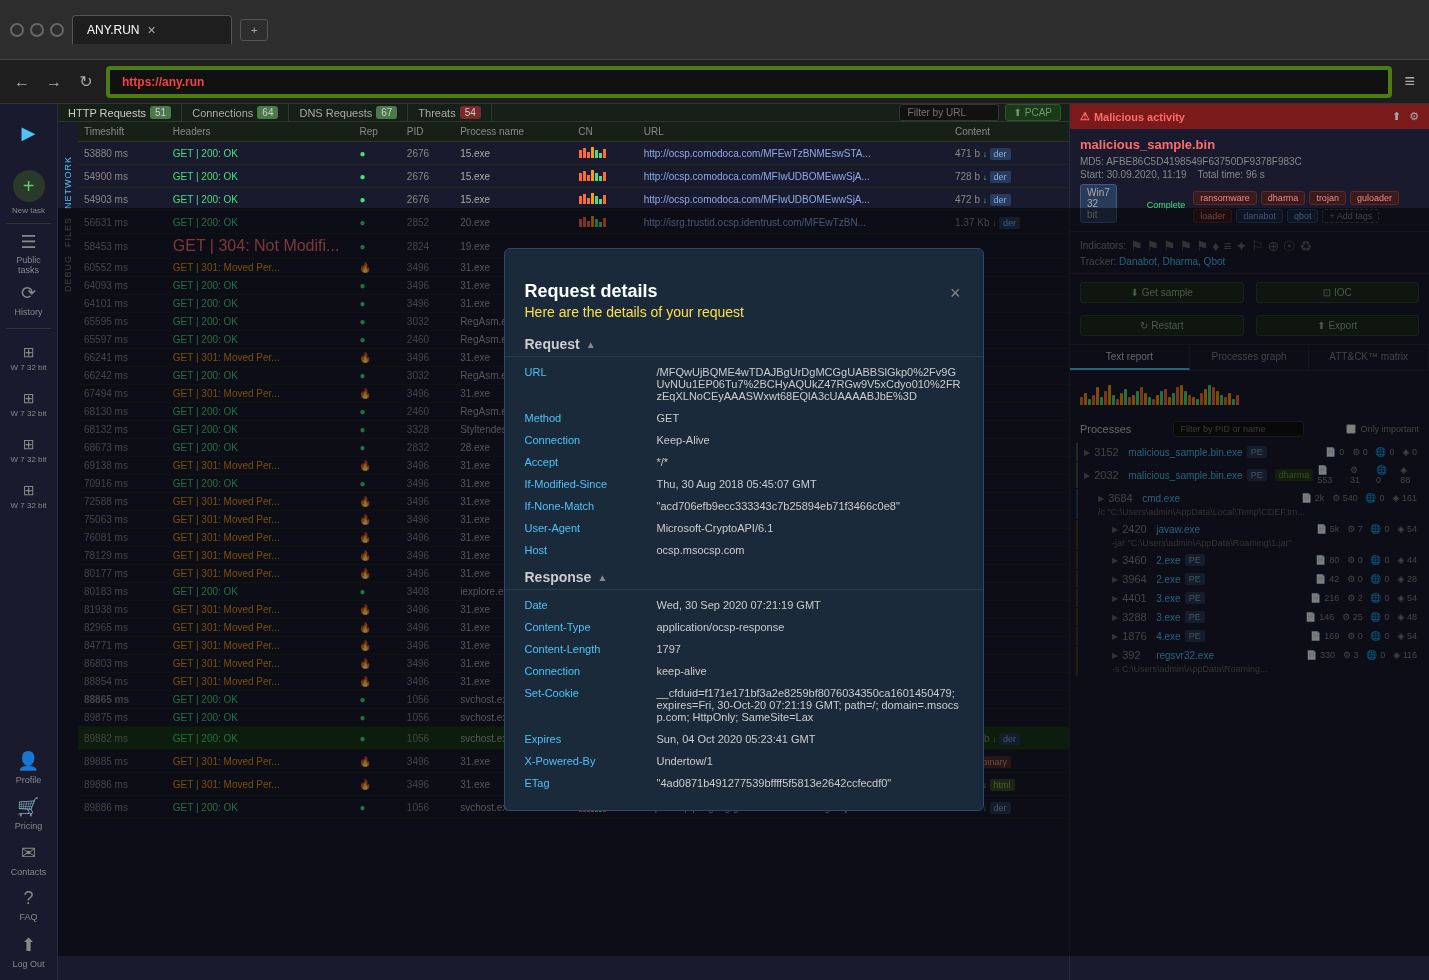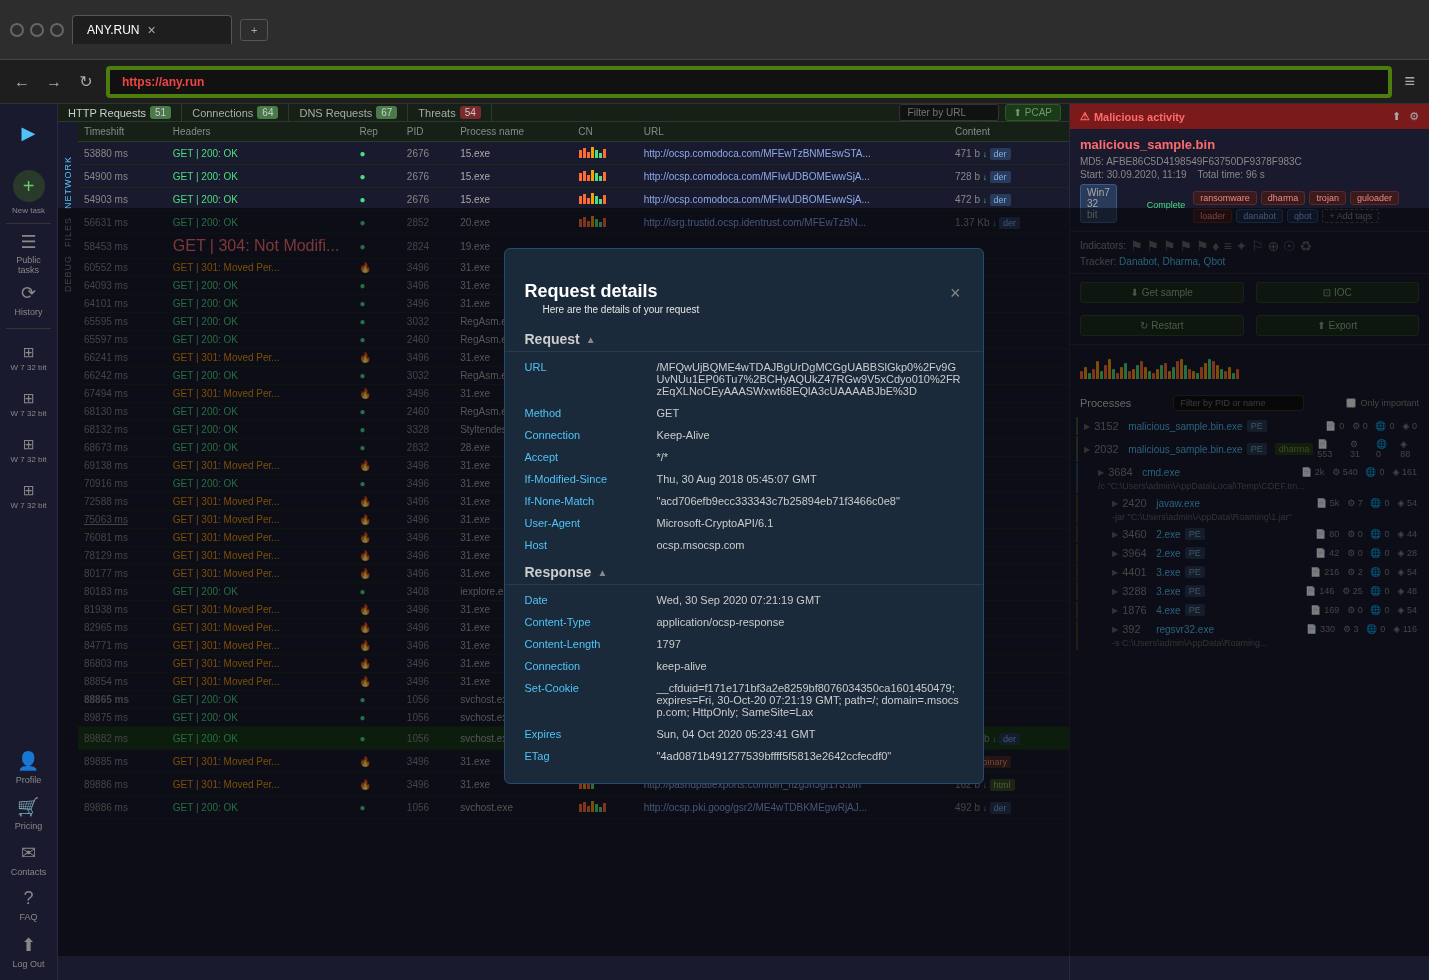--- a/index.html
+++ b/index.html
@@ -103,21 +103,21 @@
     .vertical-label { writing-mode: vertical-rl; transform: rotate(180deg); color: #888; font-size: 9px; letter-spacing: 1px; padding: 4px 2px; cursor: pointer; }
     .vertical-label.active { color: #4fc3f7; }
     .network-content { display: flex; flex: 1; overflow: hidden; }
     .table-panel { flex: 1; display: flex; flex-direction: column; overflow: hidden; }
 
     
     .modal-overlay { position: absolute; top: 104px; left: 58px; right: 0; bottom: 24px; background: rgba(0,0,0,0.5); z-index: 100; display: flex; align-items: flex-start; justify-content: center; padding-top: 40px; }
     .modal { background: #1a2a3a; border: 1px solid #2a4a6a; border-radius: 6px; width: 480px; max-height: 680px; overflow-y: auto; }
     .modal-header { padding: 32px 20px 8px; display: flex; align-items: flex-start; justify-content: space-between; }
     .modal-title { color: #fff; font-size: 18px; font-weight: bold; }
-    .modal-subtitle { color: #e5e5e5; font-size: 10px; margin-top: 2px; margin-left: 18px; }
+    .modal-subtitle { color: #fde047; font-size: 14px; margin-top: 2px; }
     .modal-close { color: #888; cursor: pointer; font-size: 18px; padding: 2px; }
     .modal-section-title { color: #ccc; font-size: 14px; font-weight: bold; padding: 8px 20px 4px; border-bottom: 1px solid #2a3a4a; margin-bottom: 4px; display: flex; align-items: center; gap: 6px; }
     .chevron { color: #888; font-size: 10px; }
     .modal-row { display: flex; padding: 5px 20px; gap: 12px; }
     .modal-key { color: #4fc3f7; font-size: 11px; min-width: 120px; }
     .modal-val { color: #ccc; font-size: 11px; word-break: break-all; }
 
     
     ::-webkit-scrollbar { width: 6px; height: 6px; }
     ::-webkit-scrollbar-track { background: #1a1a2e; }
@@ -477,21 +477,21 @@
     <td style="color:#888;">72588 ms</td>
     <td><span class="method-redirect">GET | 301: Moved Per...</span></td>
     <td><span class="fire-icon">🔥</span></td>
     <td style="color:#888;">3496</td>
     <td style="color:#aaa;max-width:80px;overflow:hidden;text-overflow:ellipsis;">31.exe</td>
     <td></td>
     <td style="max-width:200px;"></td>
     <td> </td>
   </tr>
                 <tr>
-    <td style="color:#888;text-decoration:underline;">75063 ms</td>
+    <td style="color:#888;">75063 ms</td>
     <td><span class="method-redirect">GET | 301: Moved Per...</span></td>
     <td><span class="fire-icon">🔥</span></td>
     <td style="color:#888;">3496</td>
     <td style="color:#aaa;max-width:80px;overflow:hidden;text-overflow:ellipsis;">31.exe</td>
     <td></td>
     <td style="max-width:200px;"></td>
     <td> </td>
   </tr>
                 <tr>
     <td style="color:#888;">76081 ms</td>
@@ -735,20 +735,25 @@
       </div>
     </div>
 
     <div class="action-buttons">
       <button class="action-btn">⬇ Get sample</button>
       <button class="action-btn">⊡ IOC</button>
       <button class="action-btn">↻ Restart</button>
       <button class="action-btn">⬆ Export</button>
     </div>
 
+    <div class="report-tabs">
+      <div class="report-tab active">Text report</div>
+      <div class="report-tab">Processes graph</div>
+      <div class="report-tab">ATT&amp;CK™ matrix</div>
+    </div>
 
     <div class="chart-area">
       <div class="chart-bars" id="chart-bars-container">
           <div class="chart-bar" style="height: 8px;"></div>
           <div class="chart-bar orange" style="height: 12px;"></div>
           <div class="chart-bar green" style="height: 6px;"></div>
           <div class="chart-bar" style="height: 10px;"></div>
           <div class="chart-bar orange" style="height: 18px;"></div>
           <div class="chart-bar green" style="height: 8px;"></div>
           <div class="chart-bar" style="height: 14px;"></div>
@@ -1022,20 +1027,24 @@
         <span class="modal-val">keep-alive</span>
       </div>
       <div class="modal-row">
         <span class="modal-key">Set-Cookie</span>
         <span class="modal-val">__cfduid=f171e171bf3a2e8259bf8076034350ca1601450479; expires=Fri, 30-Oct-20 07:21:19 GMT; path=/; domain=.msocsp.com; HttpOnly; SameSite=Lax</span>
       </div>
       <div class="modal-row">
         <span class="modal-key">Expires</span>
         <span class="modal-val">Sun, 04 Oct 2020 05:23:41 GMT</span>
       </div>
+      <div class="modal-row">
+        <span class="modal-key">X-Powered-By</span>
+        <span class="modal-val">Undertow/1</span>
+      </div>
       <div class="modal-row" style="margin-bottom:16px;">
         <span class="modal-key">ETag</span>
         <span class="modal-val">"4ad0871b491277539bffff5f5813e2642ccfecdf0"</span>
       </div>
     </div>
   </div>
 
 </div>
 
 </body></html>

